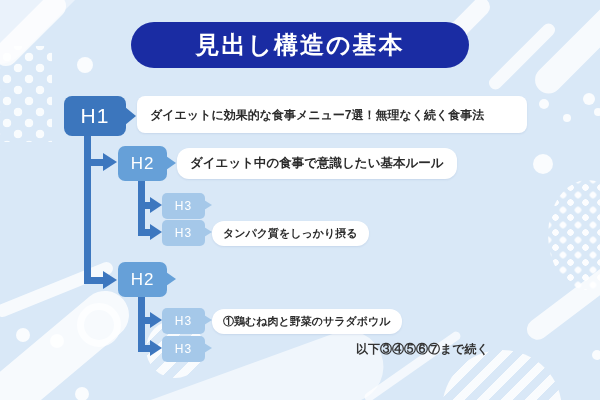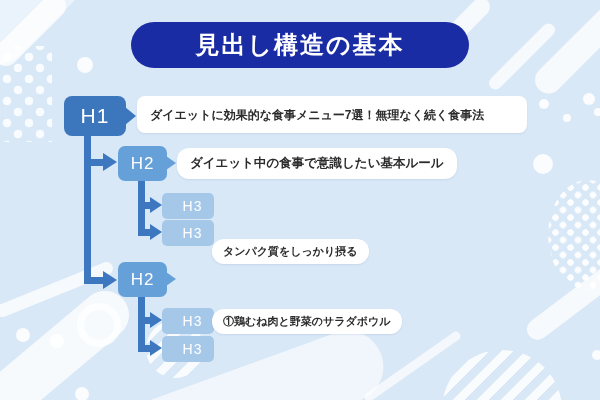--- a/index.html
+++ b/index.html
@@ -47,21 +47,21 @@
     display:flex; align-items:center; justify-content:center; letter-spacing:1px;
   }
   .whitebox {
     position:absolute; z-index:2; background:#fff; border-radius:12px;
     color:#2b2b2b; font-weight:700; white-space:nowrap;
     box-sizing:border-box; padding:0 13px;
     box-shadow:0 1px 2px rgba(50,80,140,.10);
   }
   .h1tag { left:64px; top:96px; width:62px; height:40px; background:#3c76bd; border-radius:8px; font-size:21px; }
   .h2tag { width:49px; height:35px; background:#66a0d8; border-radius:7px; font-size:17px; }
-  .h3tag { width:43px; height:26px; background:#a5c8e9; border-radius:5px; font-size:14px;padding-left:9px; }
+  .h3tag { width:43px; height:26px; background:#a5c8e9; border-radius:5px; font-size:12px; }
   .h1box { left:137px; top:96px; height:37px; line-height:39px; font-size:12px; min-width:390px; border-radius:8px; }
   .h2box { height:31px; line-height:31px; font-size:12.5px; }
   .h3box { height:25px; line-height:25px; font-size:11px; padding:0 11px; }
   .note {
     position:absolute; left:356px; top:337px; height:25px; line-height:25px;
     font-size:12px; font-weight:700; color:#333; z-index:2; white-space:nowrap;
   }
 </style>
 </head>
 <body>
@@ -130,32 +130,33 @@
 
   <div class="tag h3tag" style="left:162px;top:193px;">
     <span>H3</span>
   </div>
   <div class="tri" style="left:204px;top:200px;border-width:5.5px 0 5.5px 8px;border-color:transparent transparent transparent #a5c8e9;z-index:2;"></div>
 
   <div class="tag h3tag" style="left:162px;top:220px;">
     <span>H3</span>
   </div>
   <div class="tri" style="left:204px;top:227px;border-width:5.5px 0 5.5px 8px;border-color:transparent transparent transparent #a5c8e9;z-index:2;"></div>
-  <div class="whitebox h3box" style="left:212px;top:239px;min-width:126px;">タンパク質をしっかり摂る</div>
+  <div class="whitebox h3box" style="left:212px;top:221px;min-width:126px;">タンパク質をしっかり摂る</div>
 
   <div class="tag h2tag" style="left:118px;top:262px;">
     <span>H2</span>
   </div>
   <div class="tri" style="left:166px;top:272px;border-width:7px 0 7px 10px;border-color:transparent transparent transparent #66a0d8;z-index:2;"></div>
 
   <div class="tag h3tag" style="left:162px;top:308px;">
     <span>H3</span>
   </div>
   <div class="tri" style="left:204px;top:315px;border-width:5.5px 0 5.5px 8px;border-color:transparent transparent transparent #a5c8e9;z-index:2;"></div>
   <div class="whitebox h3box" style="left:212px;top:309px;min-width:176px;">①鶏むね肉と野菜のサラダボウル</div>
 
   <div class="tag h3tag" style="left:162px;top:336px;">
     <span>H3</span>
   </div>
   <div class="tri" style="left:204px;top:343px;border-width:5.5px 0 5.5px 8px;border-color:transparent transparent transparent #a5c8e9;z-index:2;"></div>
 
+  <div class="note">以下③④⑤⑥⑦まで続く</div>
 
 </div>
 
 </body></html>

